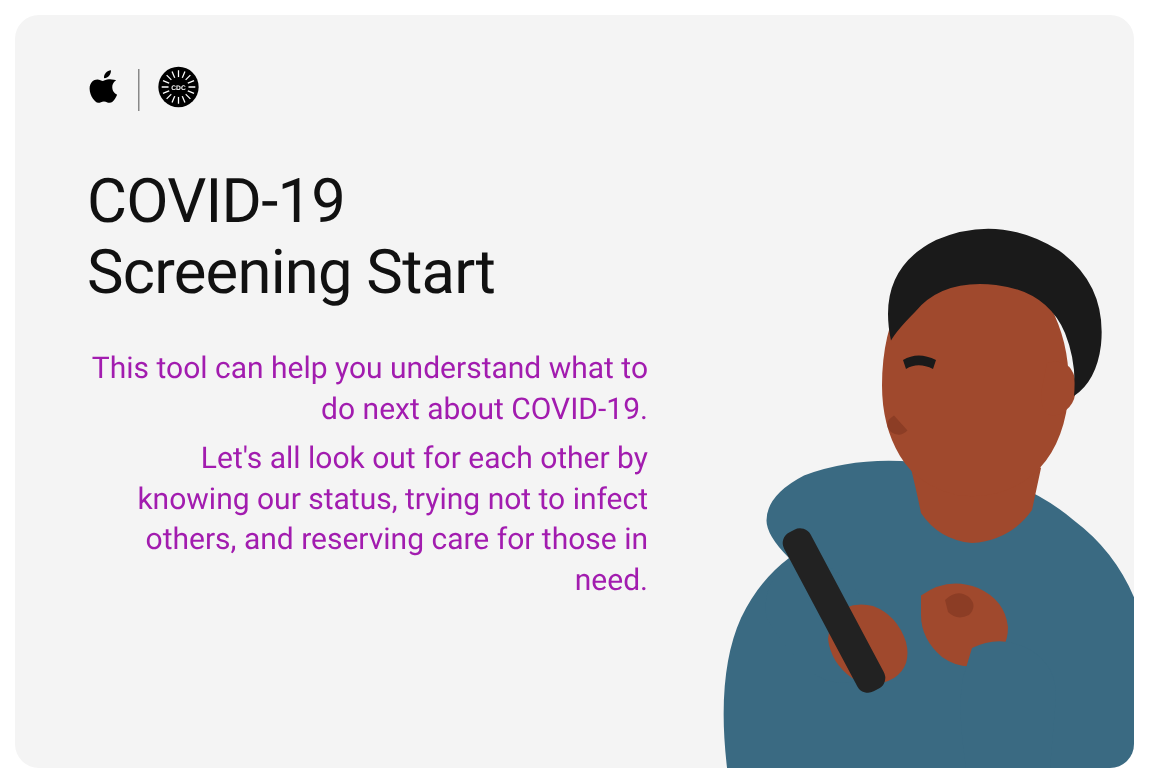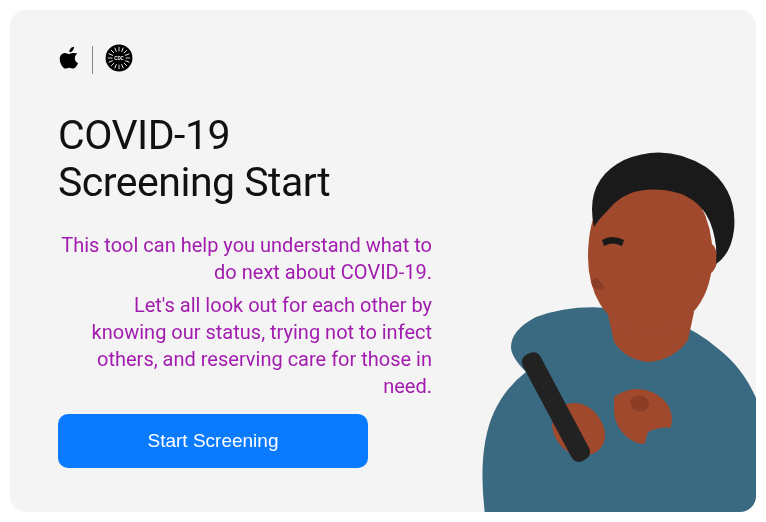--- a/index.html
+++ b/index.html
@@ -122,21 +122,20 @@
     </div>
 
     <h1 class="title">
       <span>COVID-19</span><br>
       <span>Screening Start</span>
     </h1>
 
     <p class="description">This tool can help you understand what to do next about COVID-19.</p>
     <p class="description">Let's all look out for each other by knowing our status, trying not to infect others, and reserving care for those in need.</p>
 
-    <button class="start-button">Start Screening</button>
   </div>
 
   <div class="illustration">
     <svg viewBox="0 0 340 400" width="340" height="400">
 
       <path d="M 110 260 Q 95 245 95 235 Q 95 218 120 205 Q 160 190 210 198 Q 265 205 300 235 Q 340 265 350 320 L 350 410 L 70 410 Q 60 340 78 300 Q 90 275 110 260 Z" fill="#3a6a82"></path>
 
       <path d="M 190 195 Q 195 215 198 230 Q 210 248 232 250 Q 258 248 272 228 L 278 200 L 250 175 L 200 178 Z" fill="#a0492d"></path>
 
       <path d="M 186 85 Q 172 110 172 145 Q 172 172 184 192 Q 196 212 222 218 Q 250 222 272 205 Q 292 188 296 155 Q 299 120 284 92 Q 266 62 228 62 Q 198 62 186 85 Z" fill="#a0492d"></path>

